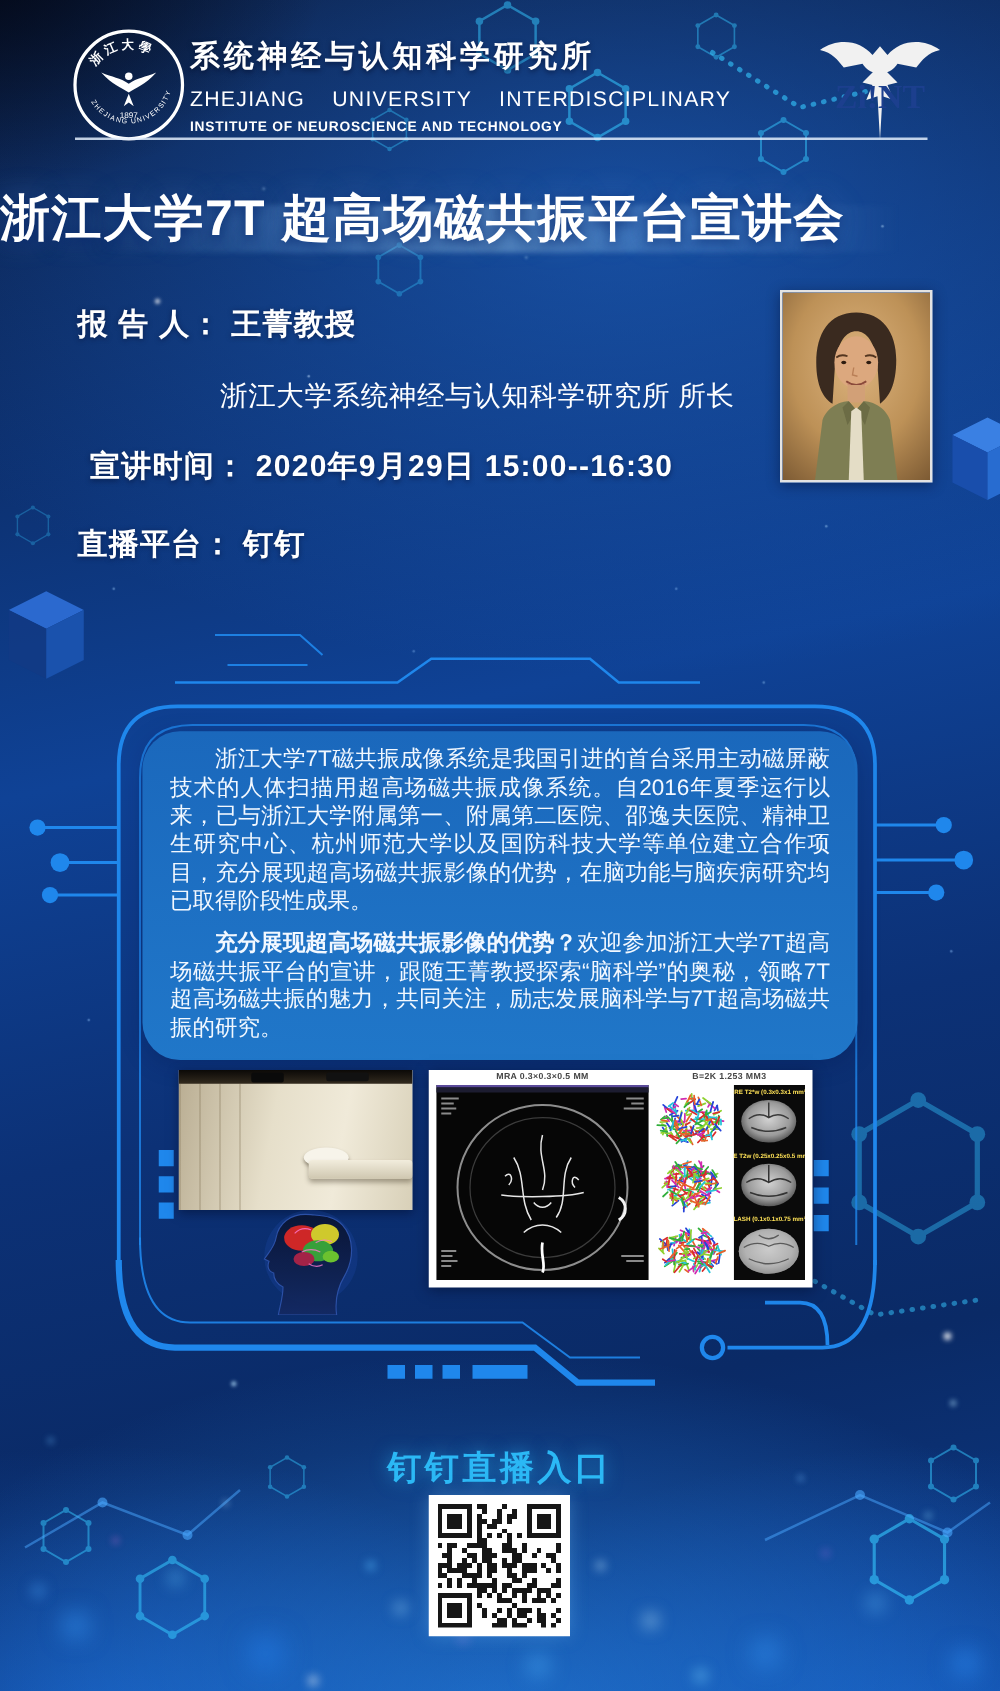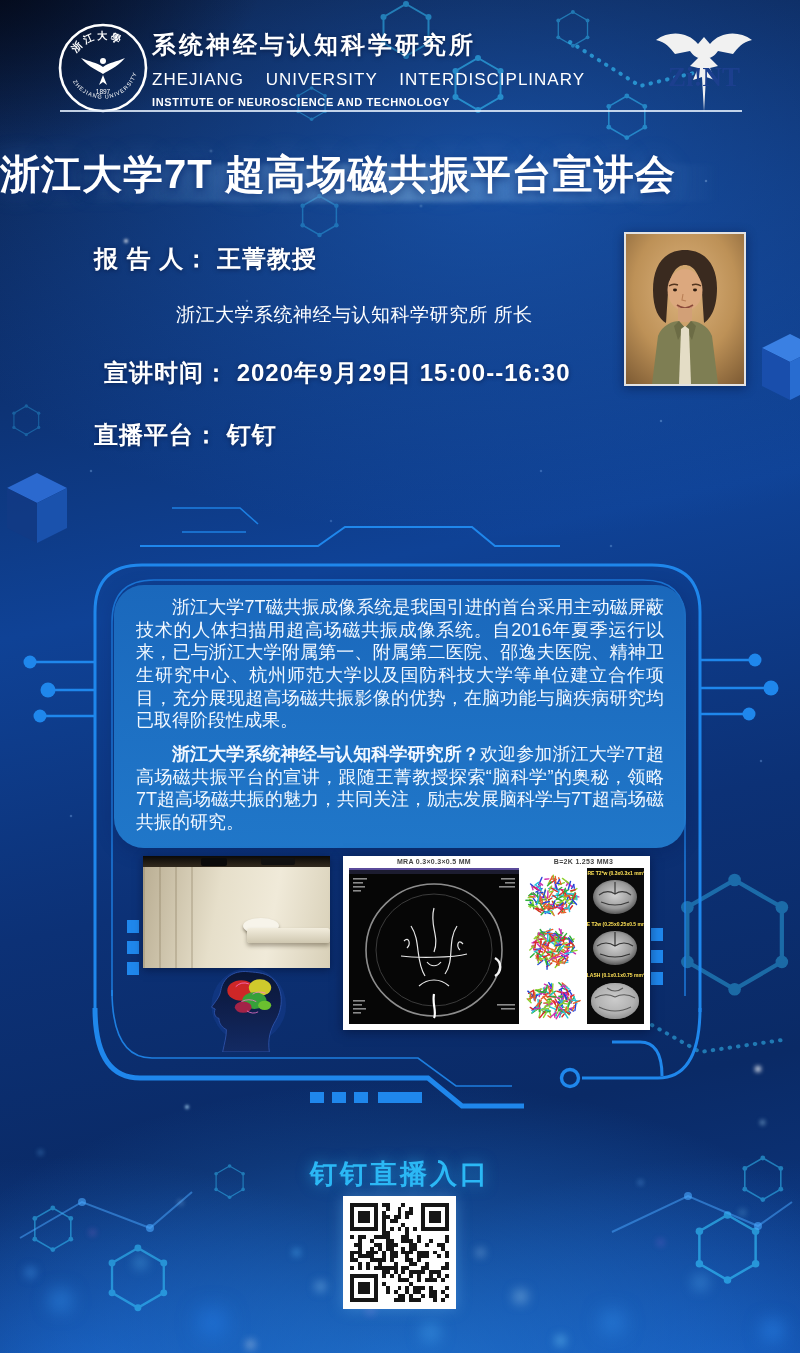--- a/index.html
+++ b/index.html
@@ -20,23 +20,23 @@
   .hdr-en1{margin-top:9px;font-size:17px;font-weight:normal;letter-spacing:1px;word-spacing:16px;}
   .hdr-en2{margin-top:6px;font-size:11px;font-weight:bold;letter-spacing:.6px;}
   .hdr-line{left:60px;top:110px;width:682px;height:2px;background:rgba(226,237,252,.85);}
   
   .title-streak{left:80px;top:164px;width:640px;height:38px;
     background:linear-gradient(90deg,transparent,rgba(140,200,255,.22) 25%,rgba(190,235,255,.34) 50%,rgba(140,200,255,.22) 75%,transparent);
     filter:blur(2px);}
   .title{left:0;top:147px;width:100%;text-align:left;font-size:40px;font-weight:bold;color:#fff;
     letter-spacing:1px;text-shadow:0 2px 10px rgba(0,30,100,.85),0 0 22px rgba(120,190,255,.35);}
   
-  .inforow{color:#fff;font-weight:bold;font-size:24px;letter-spacing:1px;text-shadow:0 1px 4px rgba(0,10,40,.5);margin-left:32px;}
+  .inforow{color:#fff;font-weight:bold;font-size:24px;letter-spacing:1px;text-shadow:0 1px 4px rgba(0,10,40,.5);}
   .row-speaker{left:62px;top:243px;}
-  .affiliation{left:176px;top:302px;color:#fff;font-size:19px;letter-spacing:.5px;}
+  .affiliation{left:176px;top:302px;color:#fff;font-size:22px;letter-spacing:.5px;}
   .row-time{left:72px;top:357px;}
   .row-platform{left:62px;top:419px;}
   .photo{left:624px;top:232px;width:118px;height:150px;border:2px solid #e3e3e3;box-sizing:content-box;
     box-shadow:0 2px 10px rgba(0,10,40,.45);}
   
   .inner-box{left:114px;top:585px;width:572px;height:263px;border-radius:30px;box-sizing:border-box;
     padding:11px 22px 8px;color:#f2f8ff;font-size:18px;line-height:1.26;text-align:justify;
     background:linear-gradient(180deg,rgba(27,106,190,.95),rgba(34,126,209,.9));
     box-shadow:0 4px 18px rgba(0,20,70,.25);}
   .inner-box p{margin:0;text-indent:2em;}
@@ -271,21 +271,21 @@
         <rect x="127" y="941" width="12" height="13"></rect>
         <rect x="127" y="962" width="12" height="13"></rect>
       <rect x="651" y="928" width="12" height="13"></rect>
         <rect x="651" y="950" width="12" height="13"></rect>
         <rect x="651" y="972" width="12" height="13"></rect>
     </g>
   </svg>
 
   <div class="abs inner-box">
     <p class="p1">浙江大学7T磁共振成像系统是我国引进的首台采用主动磁屏蔽技术的人体扫描用超高场磁共振成像系统。自2016年夏季运行以来，已与浙江大学附属第一、附属第二医院、邵逸夫医院、精神卫生研究中心、杭州师范大学以及国防科技大学等单位建立合作项目，充分展现超高场磁共振影像的优势，在脑功能与脑疾病研究均已取得阶段性成果。</p>
-    <p class="p2"><span class="lead-bold">浙江大学系统神经与认知科学研究所？</span><span>欢迎参加浙江大学7T超高场磁共振平台的宣讲，跟随王菁教授探索“脑科学”的奥秘，领略7T超高场磁共振的魅力，共同关注，励志发展脑科学与7T超高场磁共振的研究。</span></p>
+    <p class="p2"><span class="lead-bold">充分展现超高场磁共振影像的优势？</span><span>欢迎参加浙江大学7T超高场磁共振平台的宣讲，跟随王菁教授探索“脑科学”的奥秘，领略7T超高场磁共振的魅力，共同关注，励志发展脑科学与7T超高场磁共振的研究。</span></p>
   </div>
 
   <div class="abs mri">
     <div class="wall"></div>
     <div class="ceil"></div>
       <div class="eq1"></div>
       <div class="eq2"></div>
     <div class="torus"></div>
     <div class="cushion"></div>
     <div class="table"></div>

